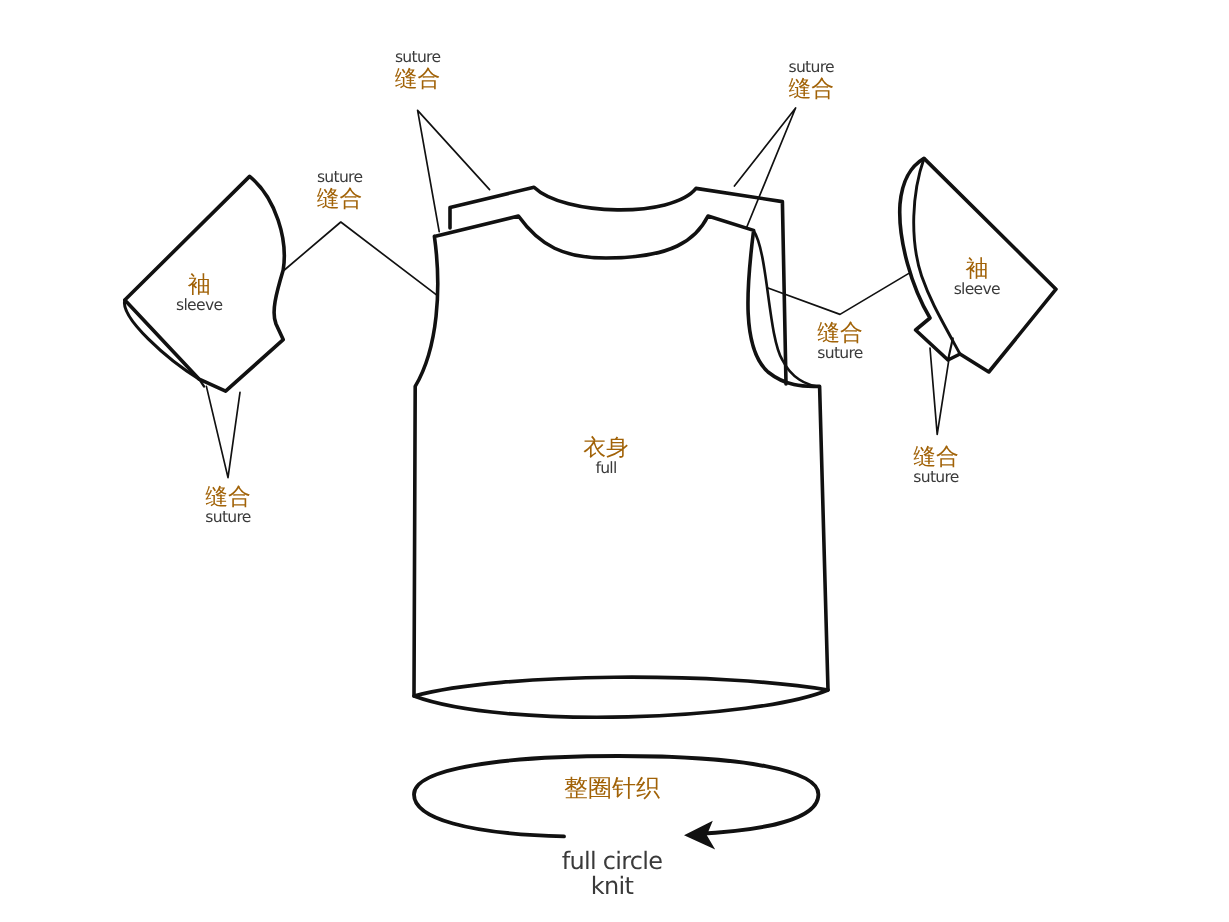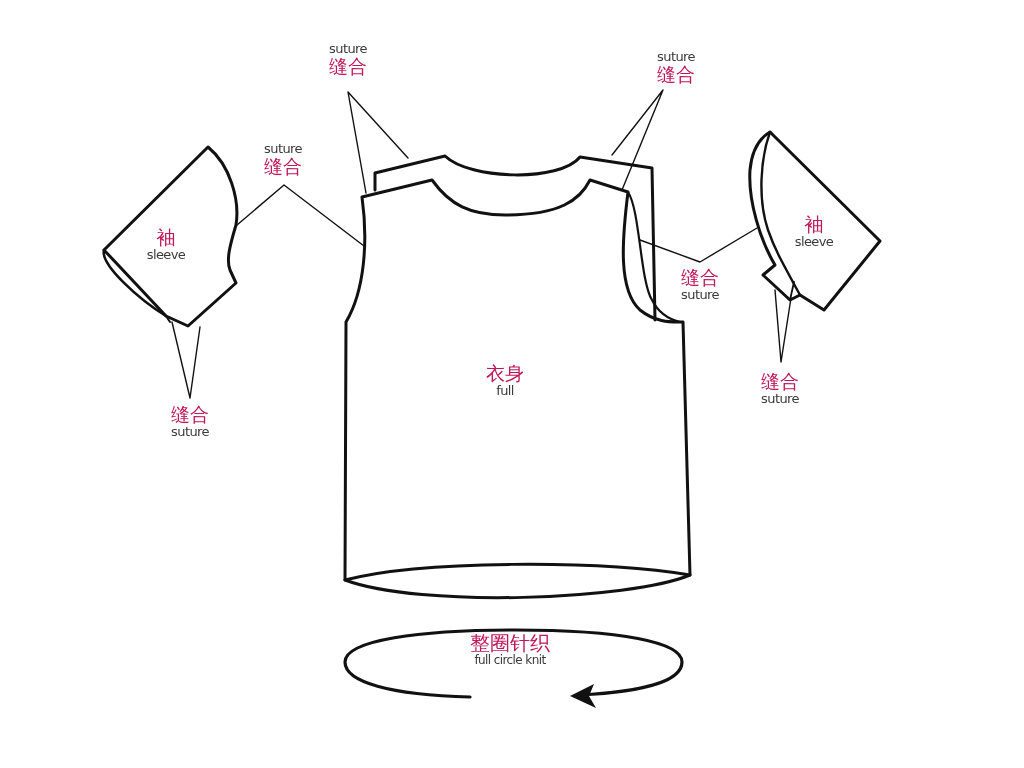--- a/index.html
+++ b/index.html
@@ -1,24 +1,24 @@
 <!DOCTYPE html>
 <html><head>
 <meta charset="utf-8">
 <style>
   html, body { margin: 0; padding: 0; background: #ffffff; }
   body { width: 1024px; height: 768px; position: relative; overflow: hidden;
          font-family: "DejaVu Sans", "Liberation Sans", sans-serif; }
   svg.diagram { position: absolute; left: 0; top: 0; }
   .lbl { position: absolute; text-align: center; color: #222; line-height: 1.05; }
-  .lbl .zh { display: block; font-size: 19px; color: #be185d; }
+  .lbl .zh { display: block; font-size: 19px; color: #a16207; }
   .lbl .en { display: block; font-size: 13px; color: #3a3a3a; letter-spacing: -0.6px; }
   .lbl.en-top .en { margin-bottom: 1px; }
   .lbl.big .zh { font-size: 20px; }
-  .lbl.big .en { font-size: 12px; }
+  .lbl.big .en { font-size: 20px; margin-top: 40px; }
 </style>
 </head>
 <body>
 
 <svg class="diagram" width="1024" height="768" viewBox="0 0 1024 768">
   <g fill="none" stroke="#111" stroke-linecap="round" stroke-linejoin="round">
 
     <path stroke-width="3" d="M375,190 L375,173 L445,156 C470,180 560,182 580,157 L652,168 L655,320"></path>
 
     <path stroke-width="3" d="M362,197 L432,180 C450,205 470,215 505,215 C560,215 580,200 590,180 L628,192
@@ -84,16 +84,16 @@
 </div>
 <div class="lbl" style="left:784px; top:215px; width:60px;">
   <span class="zh">袖</span>
   <span class="en">sleeve</span>
 </div>
 <div class="lbl" style="left:470px; top:316px; width:70px;margin-top:48px;">
   <span class="zh">衣身</span>
   <span class="en">full</span>
 </div>
 
-<div class="lbl big" style="left:455px; top:633px; width:110px;">
+<div class="lbl big" style="left:455px; top:646px; width:110px;">
   <span class="zh">整圈针织</span>
   <span class="en">full circle knit</span>
 </div>
 
 </body></html>

